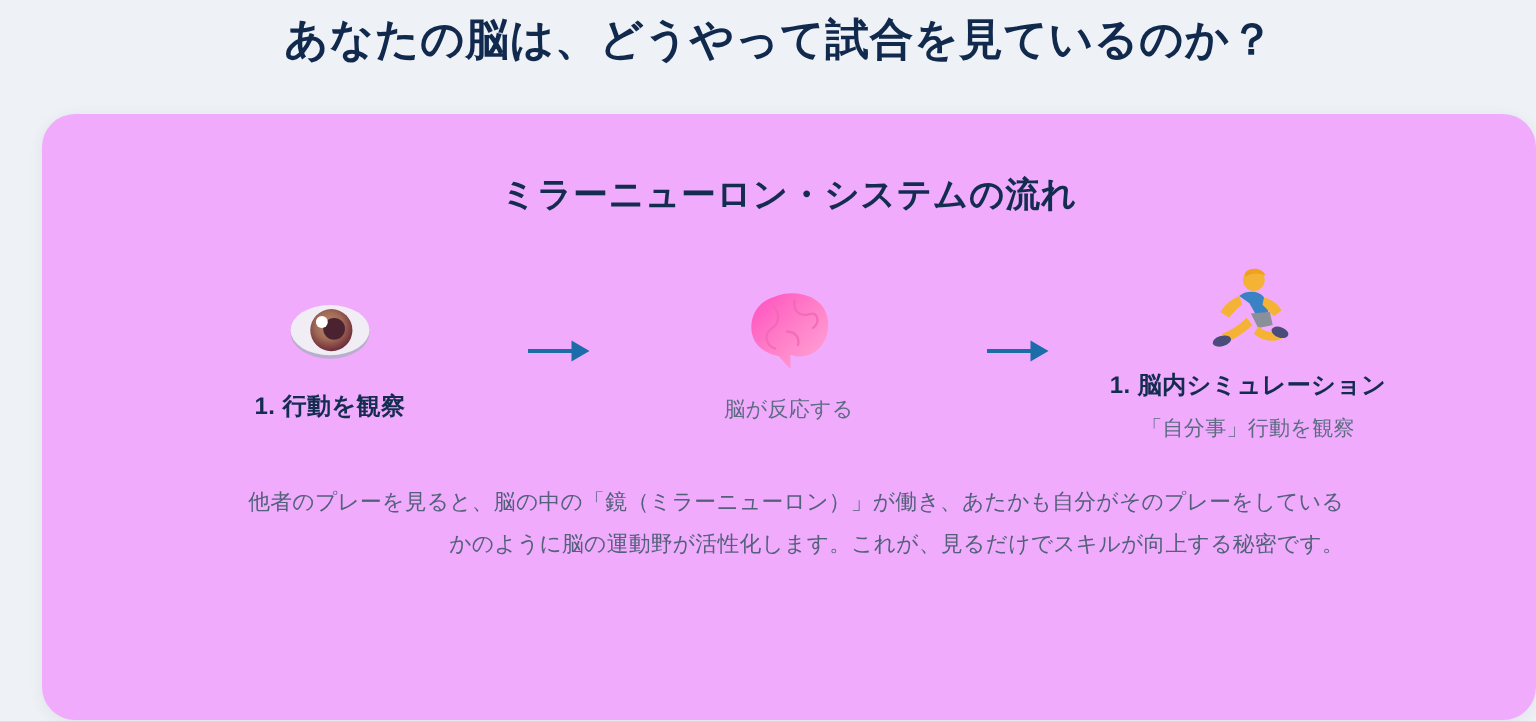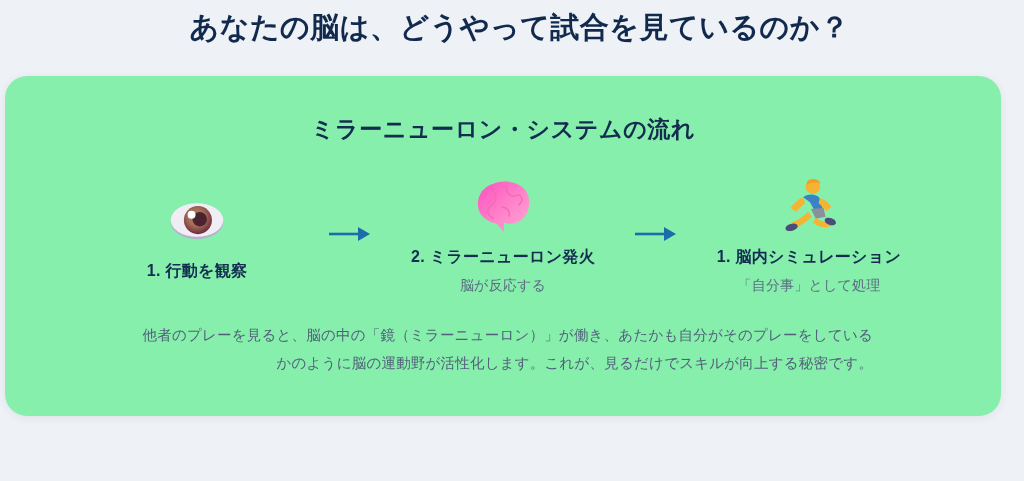--- a/index.html
+++ b/index.html
@@ -25,26 +25,26 @@
     padding-top: 8px;
     text-align: center;
     font-size: 29px;
     font-weight: bold;
     color: #10294d;
     letter-spacing: 0.5px;
     line-height: 1.35;
   }
   .card {
     position: absolute;
-    left: 5px;
+    left: 28px;
     top: 76px;
     width: 996px;
-    height: 340px;
+    height: 404px;
     box-sizing: border-box;
-    background: #86efac;
+    background: #f0abfc;
     border-radius: 22px;
     box-shadow: 0 2px 10px rgba(40, 60, 90, 0.07);
   }
   .card-title {
     margin: 0;
     padding-top: 38px;
     text-align: center;
     font-size: 23px;
     font-weight: bold;
     color: #132c4f;
@@ -150,21 +150,20 @@
                 <stop offset="50%" stop-color="#ff7fc8"></stop>
                 <stop offset="100%" stop-color="#ffa8d8"></stop>
               </linearGradient>
             </defs>
             <path d="M22 6 C34 1 50 4 56 14 C62 24 59 38 50 44 C44 48 38 48 33 46 L33 56 L25 47 C14 45 6 38 6 27 C6 17 12 9 22 6 Z" fill="url(#brainGrad)"></path>
             <path d="M20 12 C26 16 26 24 20 28 C14 32 16 40 23 42" fill="none" stroke="#f06ab4" stroke-width="1.6" opacity="0.85"></path>
             <path d="M36 8 C34 16 40 20 46 18 C52 16 54 24 48 28" fill="none" stroke="#f06ab4" stroke-width="1.6" opacity="0.85"></path>
             <path d="M30 30 C36 30 40 34 38 40" fill="none" stroke="#f06ab4" stroke-width="1.6" opacity="0.85"></path>
           </svg>
         </div>
-        <div class="step-label">2. ミラーニューロン発火</div>
         <div class="step-sub">脳が反応する</div>
       </div>
 
       <div class="arrow">
         <svg width="46" height="20" viewBox="0 0 46 20" aria-hidden="true">
           <line x1="2" y1="10" x2="34" y2="10" stroke="#1b6ca8" stroke-width="2.6"></line>
           <path d="M31 3 L43 10 L31 17 Z" fill="#1b6ca8"></path>
         </svg>
       </div>
 
@@ -177,21 +176,21 @@
             <path d="M43 23 C48 24 53 28 55 32 L50 36 C47 33 44 30 42 28 Z" fill="#f5b335"></path>
             <path d="M26 22 C21 24 16 28 13 33 L19 37 C22 33 25 30 28 28 Z" fill="#f5b335"></path>
             <path d="M34 34 L47 33 L49 42 L39 44 Z" fill="#8a8f99"></path>
             <path d="M39 43 C44 47 49 48 54 45 L57 50 C50 55 42 53 36 48 Z" fill="#f5b335"></path>
             <path d="M35 42 C30 47 24 51 17 54 L14 48 C20 46 26 42 31 37 Z" fill="#f5b335"></path>
             <ellipse cx="54" cy="47" rx="6" ry="3.6" fill="#4a4c7a" transform="rotate(20 54 47)"></ellipse>
             <ellipse cx="14" cy="53" rx="6.5" ry="3.6" fill="#4a4c7a" transform="rotate(-15 14 53)"></ellipse>
           </svg>
         </div>
         <div class="step-label">1. 脳内シミュレーション</div>
-        <div class="step-sub">「自分事」として処理</div>
+        <div class="step-sub">「自分事」行動を観察</div>
       </div>
 
     </div>
 
     <p class="summary">他者のプレーを見ると、脳の中の「鏡（ミラーニューロン）」が働き、あたかも自分がそのプレーをしているかのように脳の運動野が活性化します。これが、見るだけでスキルが向上する秘密です。</p>
 
   </div>
 </div>
 
 </body></html>

